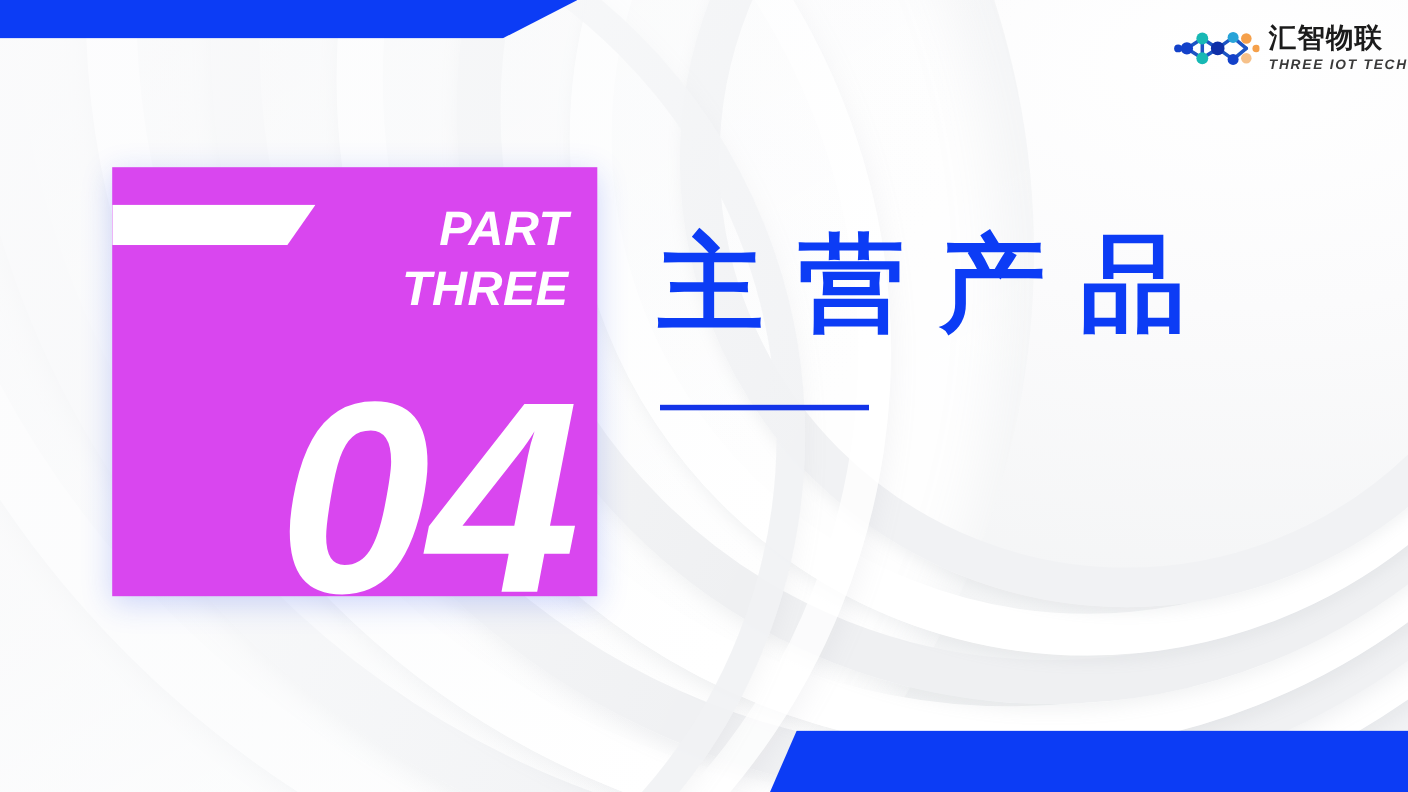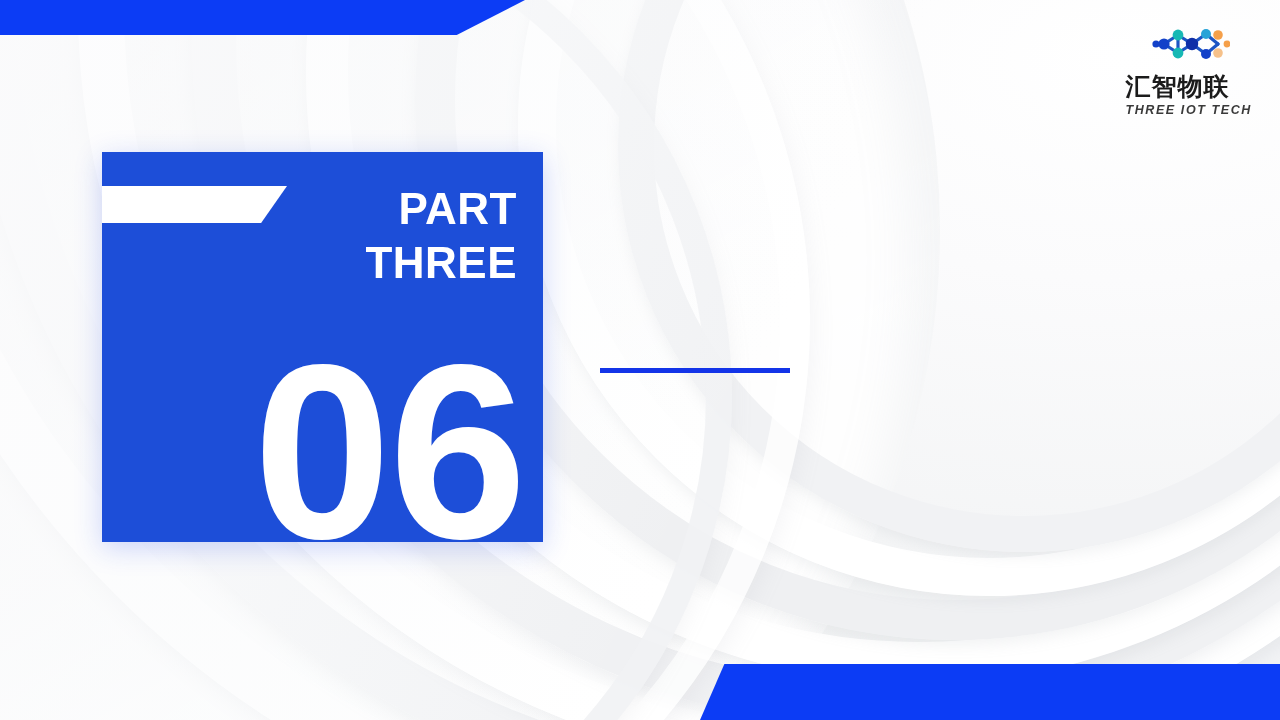--- a/index.html
+++ b/index.html
@@ -133,22 +133,23 @@
     width: 580px; height: 56px;
     background: #0c3cf5;
     clip-path: polygon(4.2% 0, 100% 0, 100% 100%, 0 100%);
   }
 
   
   .part-card {
     position: absolute;
     left: 102px; top: 152px;
     width: 441px; height: 390px;
-    background: #1d4ed8;
+    background: #d946ef;
     box-shadow: 0 6px 26px rgba(32,70,235,.22);
+    font-style: italic;
   }
   .card-dash {
     position: absolute;
     left: 0; top: 34px;
     width: 185px; height: 37px;
     background: #ffffff;
     clip-path: polygon(0 0, 100% 0, 86% 100%, 0 100%);
   }
   .part-label {
     position: absolute;
@@ -193,25 +194,24 @@
     left: 611px; top: 432px;
     color: #9aa3b0;
     font-size: 38px;
     letter-spacing: 13px;
     white-space: nowrap;
   }
 
   
   .logo {
     position: absolute;
-    right: 28px; top: 22px;
+    right: 0; top: 22px;
     display: flex;
     align-items: center;
     gap: 8px;
-    flex-direction: column;
   }
   .logo-mark { width: 82px; height: 44px; display: block; }
   .logo-text { display: flex; flex-direction: column; line-height: 1; }
   .logo-cn {
     font-size: 25px;
     font-weight: bold;
     color: #1b1b1b;
     letter-spacing: 1px;
   }
   .logo-en {
@@ -241,23 +241,24 @@
   <div class="sweep-b"></div>
   <div class="sweep-c"></div>
   <div class="veil"></div>
 
   <div class="band-top"></div>
   <div class="band-bottom"></div>
 
   <div class="part-card">
     <div class="card-dash"></div>
     <div class="part-label">PART THREE</div>
-    <div class="part-number">06</div>
+    <div class="part-number">04</div>
   </div>
 
+  <div class="title-cn">主营产品</div>
   <div class="title-rule"></div>
 
   <div class="logo">
     <svg class="logo-mark" viewBox="0 0 82 44">
       <g stroke="#1d55c4" stroke-width="3.2" stroke-linecap="round">
         <line x1="16" y1="22" x2="30" y2="13"></line>
         <line x1="16" y1="22" x2="30" y2="31"></line>
         <line x1="30" y1="13" x2="44" y2="22"></line>
         <line x1="30" y1="31" x2="44" y2="22"></line>
         <line x1="30" y1="13" x2="30" y2="31"></line>

